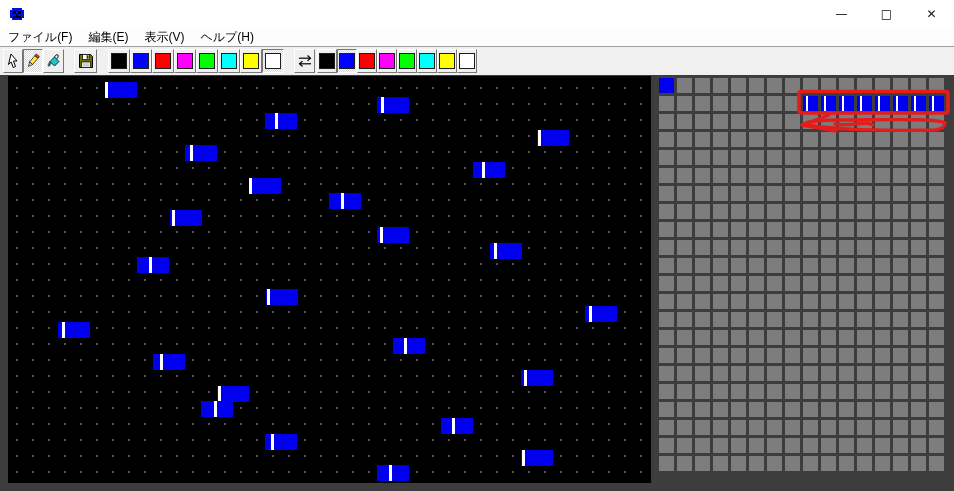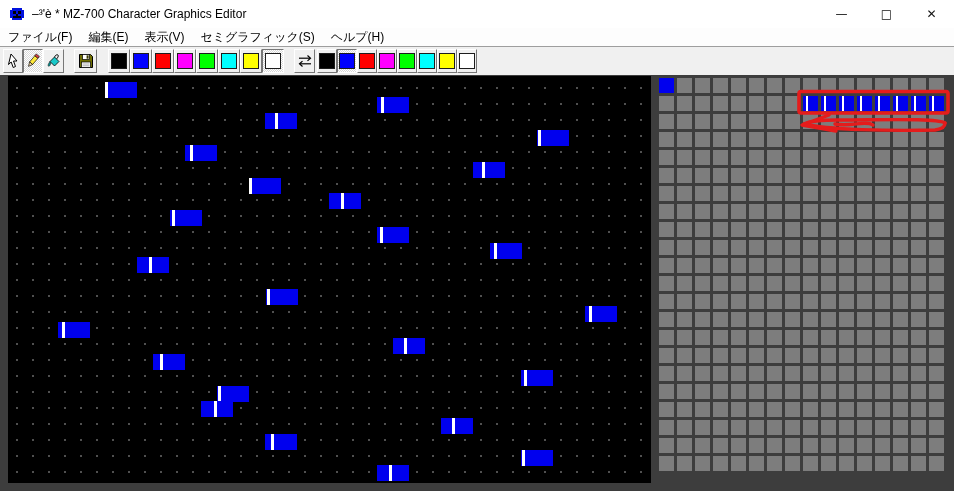--- a/index.html
+++ b/index.html
@@ -53,33 +53,31 @@
       <rect x="1" y="2" width="14" height="12" fill="#0011dd"></rect>
       <rect x="1" y="2" width="2" height="2" fill="#ffffff"></rect>
         <rect x="13" y="2" width="2" height="2" fill="#ffffff"></rect>
       <rect x="1" y="12" width="2" height="2" fill="#ffffff"></rect>
         <rect x="13" y="12" width="2" height="2" fill="#ffffff"></rect>
       <rect x="4" y="5" width="3" height="3" fill="#000000"></rect>
         <rect x="9" y="5" width="3" height="3" fill="#000000"></rect>
       <rect x="4" y="10" width="8" height="2" fill="#000000"></rect>
       <rect x="7" y="8" width="2" height="2" fill="#000000"></rect>
     </svg>
-    <span class="title-text">–³'è * MZ-700 Character Graphics Editor</span>
     <div class="win-controls">
       <button class="win-btn">—</button>
       <button class="win-btn">□</button>
       <button class="win-btn">✕</button>
     </div>
   </div>
 
   <div class="menubar">
       <span class="menu-item">ファイル(F)</span>
       <span class="menu-item">編集(E)</span>
       <span class="menu-item">表示(V)</span>
-      <span class="menu-item">セミグラフィック(S)</span>
       <span class="menu-item">ヘルプ(H)</span>
     </div>
 
   <div class="toolbar">
     <button class="tb-btn" style="left:3px;width:20px;">
       <svg width="14" height="16" viewBox="0 0 14 16">
         <polygon points="5,1 11,8 7.5,8 9.5,13.5 7.2,14.5 5.2,9 2.5,11.5" fill="#ffffff" stroke="#000000" stroke-width="1"></polygon>
       </svg>
     </button>
     <button class="tb-btn pressed" style="left:23px;width:20px;">

